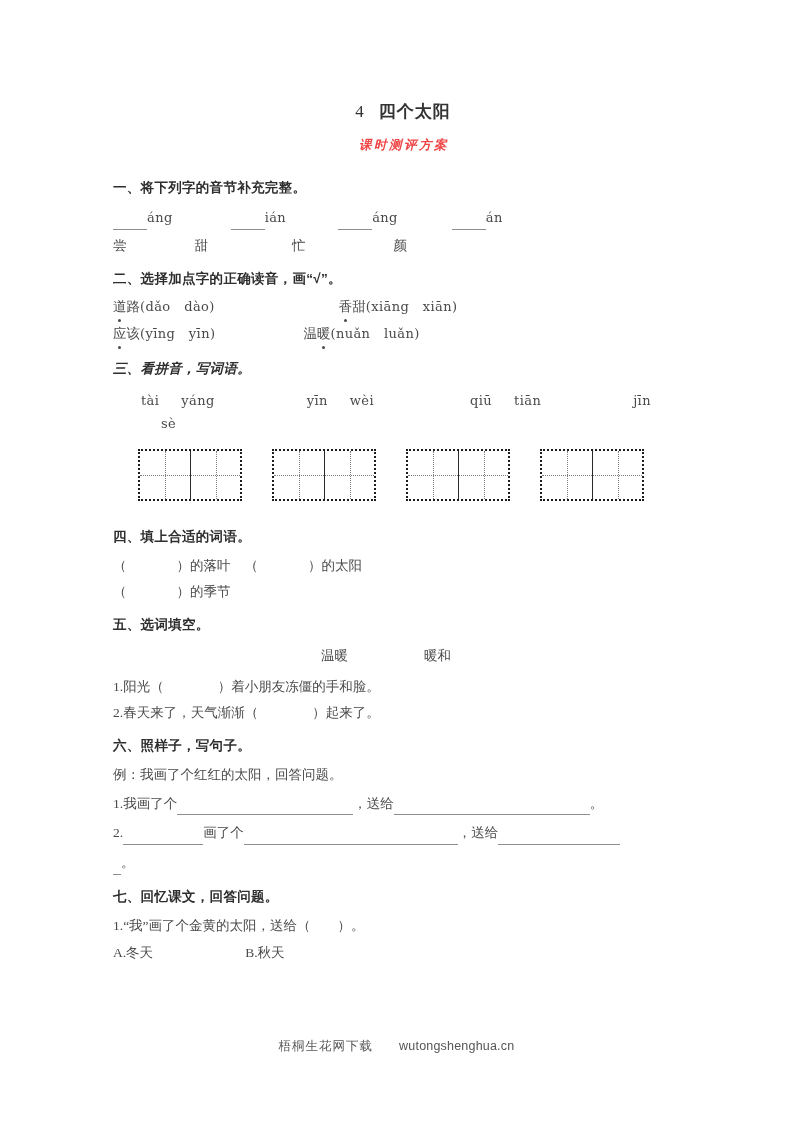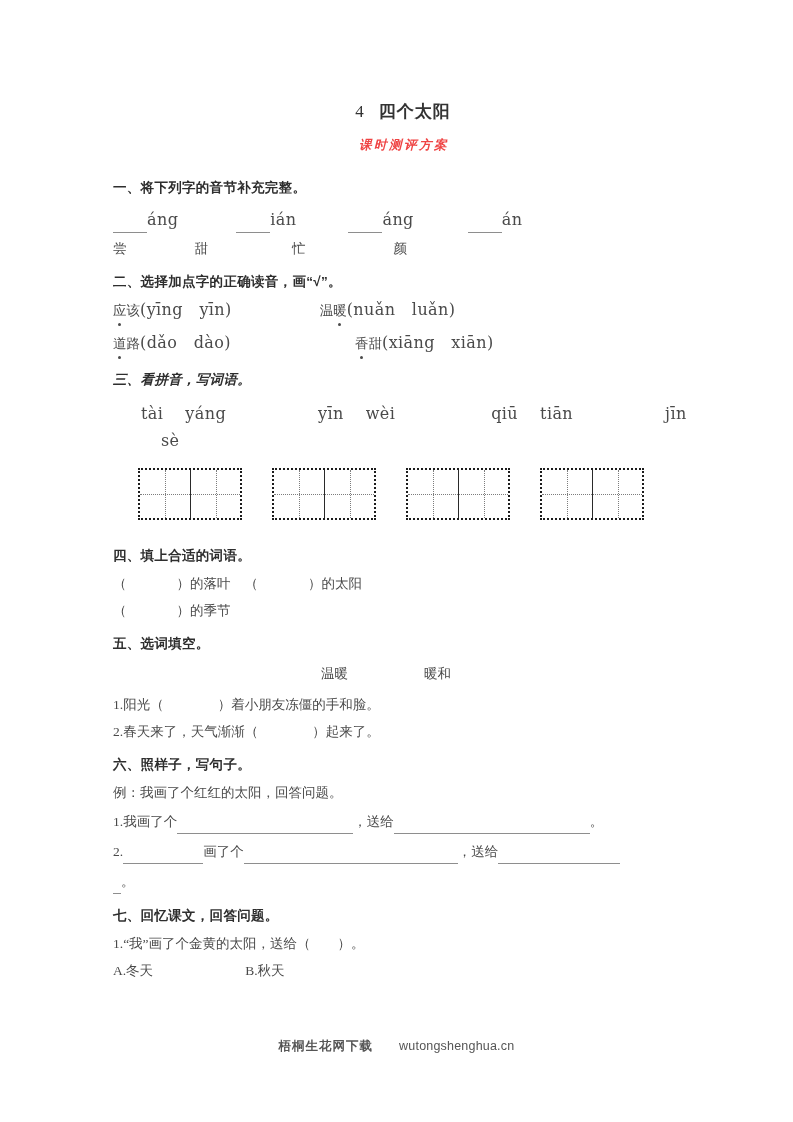--- a/index.html
+++ b/index.html
@@ -68,21 +68,21 @@
   
   .row {
     font-size: 13.5px;
     color: #4a4a4a;
     line-height: 1.55;
     white-space: pre;
     margin: 0;
   }
   .py {
     font-family: "DejaVu Serif", serif;
-    font-size: 16px;
+    font-size: 13px;
     color: #4a4a4a;
     letter-spacing: 0.4px;
   }
   .blank-u {
     display: inline-block;
     border-bottom: 1px solid #8e8e8e;
     vertical-align: baseline;
   }
 
   
@@ -146,21 +146,20 @@
     left: 0;
     top: 1038px;
     width: 793px;
     text-align: center;
     font-size: 12.5px;
     color: #555555;
   }
   .footer .cn {
     font-family: "Liberation Serif", serif;
     letter-spacing: 1px;
-    font-weight: bold;
   }
   .footer .gap { display: inline-block; width: 26px; }
   .footer .en {
     font-family: "Liberation Sans", "DejaVu Sans", sans-serif;
     letter-spacing: 0.2px;
   }
 
   .mt2  { margin-top: 2px; }
   .mt6  { margin-top: 6px; }
   .mt8  { margin-top: 8px; }
@@ -181,23 +180,23 @@
     <div class="doc-subtitle">课时测评方案</div>
 
     <div class="sec-head mt20">一、将下列字的音节补充完整。</div>
 
     <div class="row mt10"><span class="blank-u" style="width:34px">&nbsp;</span><span class="py">áng</span><span style="display:inline-block;width:58px"></span><span class="blank-u" style="width:34px">&nbsp;</span><span class="py">ián</span><span style="display:inline-block;width:52px"></span><span class="blank-u" style="width:34px">&nbsp;</span><span class="py">áng</span><span style="display:inline-block;width:54px"></span><span class="blank-u" style="width:34px">&nbsp;</span><span class="py">án</span></div>
 
     <div class="row mt6"><span>尝</span><span style="display:inline-block;width:68px"></span><span>甜</span><span style="display:inline-block;width:84px"></span><span>忙</span><span style="display:inline-block;width:88px"></span><span>颜</span></div>
 
     <div class="sec-head mt12">二、选择加点字的正确读音，画“√”。</div>
 
+    <div class="row mt8"><span class="dotchar">道</span><span>路</span><span class="py">(dǎo   dào)</span><span style="display:inline-block;width:124px"></span><span class="dotchar">香</span><span>甜</span><span class="py">(xiāng   xiān)</span></div>
+
     <div class="row mt6"><span class="dotchar">应</span><span>该</span><span class="py">(yīng   yīn)</span><span style="display:inline-block;width:88px"></span><span>温</span><span class="dotchar">暖</span><span class="py">(nuǎn   luǎn)</span></div>
-
-    <div class="row mt8"><span class="dotchar">道</span><span>路</span><span class="py">(dǎo   dào)</span><span style="display:inline-block;width:124px"></span><span class="dotchar">香</span><span>甜</span><span class="py">(xiāng   xiān)</span></div>
 
     <div class="sec-head mt14">三、看拼音，写词语。</div>
 
     <div class="row mt12" style="padding-left:28px"><span class="py">tài</span><span style="display:inline-block;width:22px"></span><span class="py">yáng</span><span style="display:inline-block;width:92px"></span><span class="py">yīn</span><span style="display:inline-block;width:22px"></span><span class="py">wèi</span><span style="display:inline-block;width:96px"></span><span class="py">qiū</span><span style="display:inline-block;width:22px"></span><span class="py">tiān</span><span style="display:inline-block;width:92px"></span><span class="py">jīn</span></div>
 
     <div class="row mt2" style="padding-left:48px"><span class="py">sè</span></div>
 
     <div class="grid-row">
       <div class="tzg">
           <div class="half"></div>

